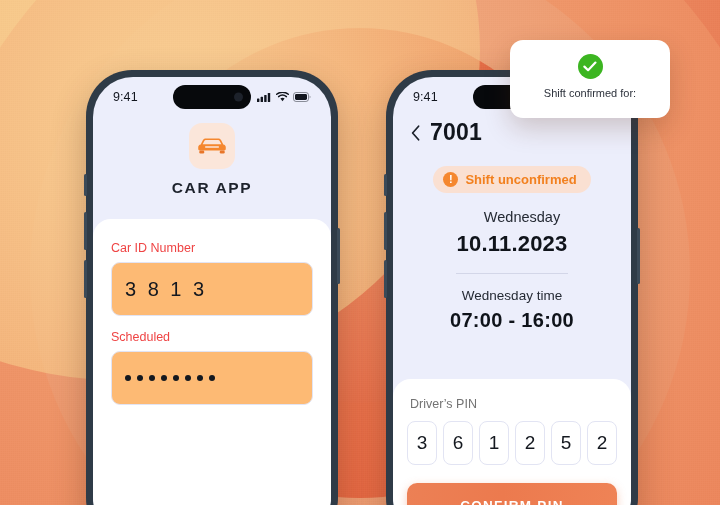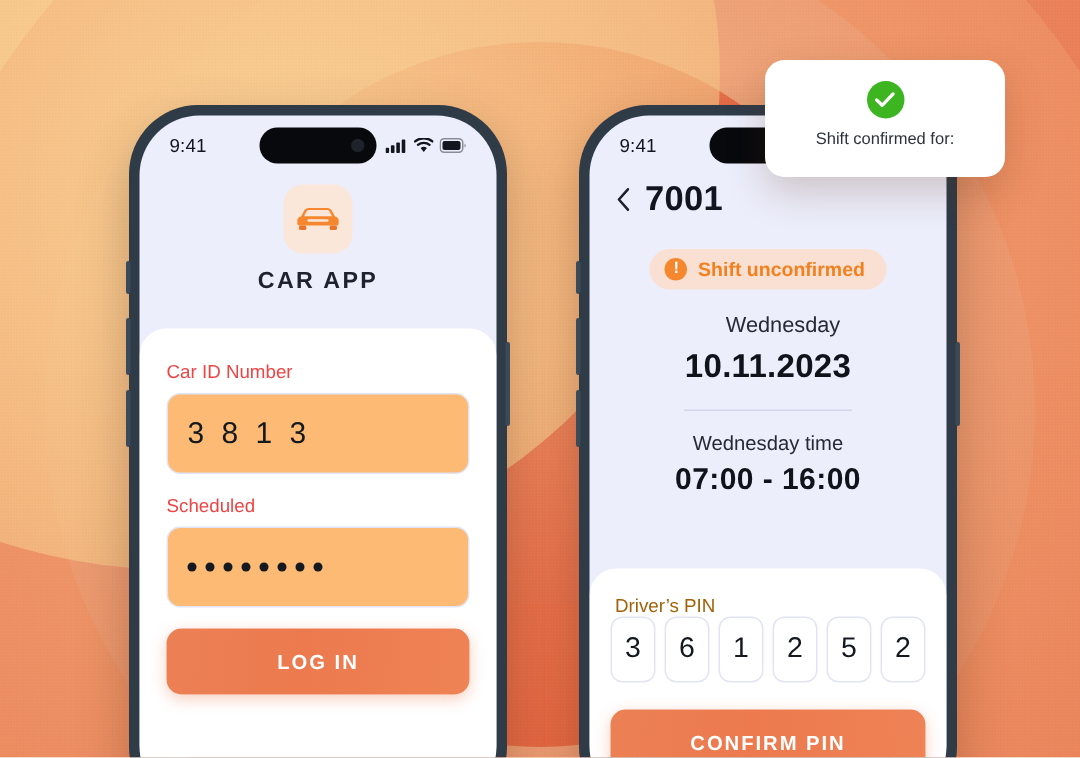--- a/index.html
+++ b/index.html
@@ -330,21 +330,22 @@
     left: 0; right: 0;
     top: 302px;
     bottom: 0;
     background: #ffffff;
     border-radius: 18px 18px 0 0;
     padding: 18px 14px 0 14px;
     box-sizing: border-box;
   }
   .pin-label {
     font-size: 12.5px;
-    color: #a16207;
+    color: #737373;
+    margin-bottom: 10px;
     padding-left: 3px;
   }
   .pin-row {
     display: flex;
     gap: 6px;
     justify-content: space-between;
     margin-bottom: 18px;
   }
   .pin-box {
     flex: 1;
@@ -470,21 +471,20 @@
             <span class="dot"></span>
             <span class="dot"></span>
             <span class="dot"></span>
             <span class="dot"></span>
             <span class="dot"></span>
             <span class="dot"></span>
             <span class="dot"></span>
           </span>
         </div>
 
-        <button class="btn-primary">LOG IN</button>
       </div>
     </div>
   </div>
 
   <div class="phone phone-2">
     <div class="side-btn sb-left-a"></div>
     <div class="side-btn sb-left-b"></div>
     <div class="side-btn sb-left-c"></div>
     <div class="side-btn sb-right-a"></div>
 

